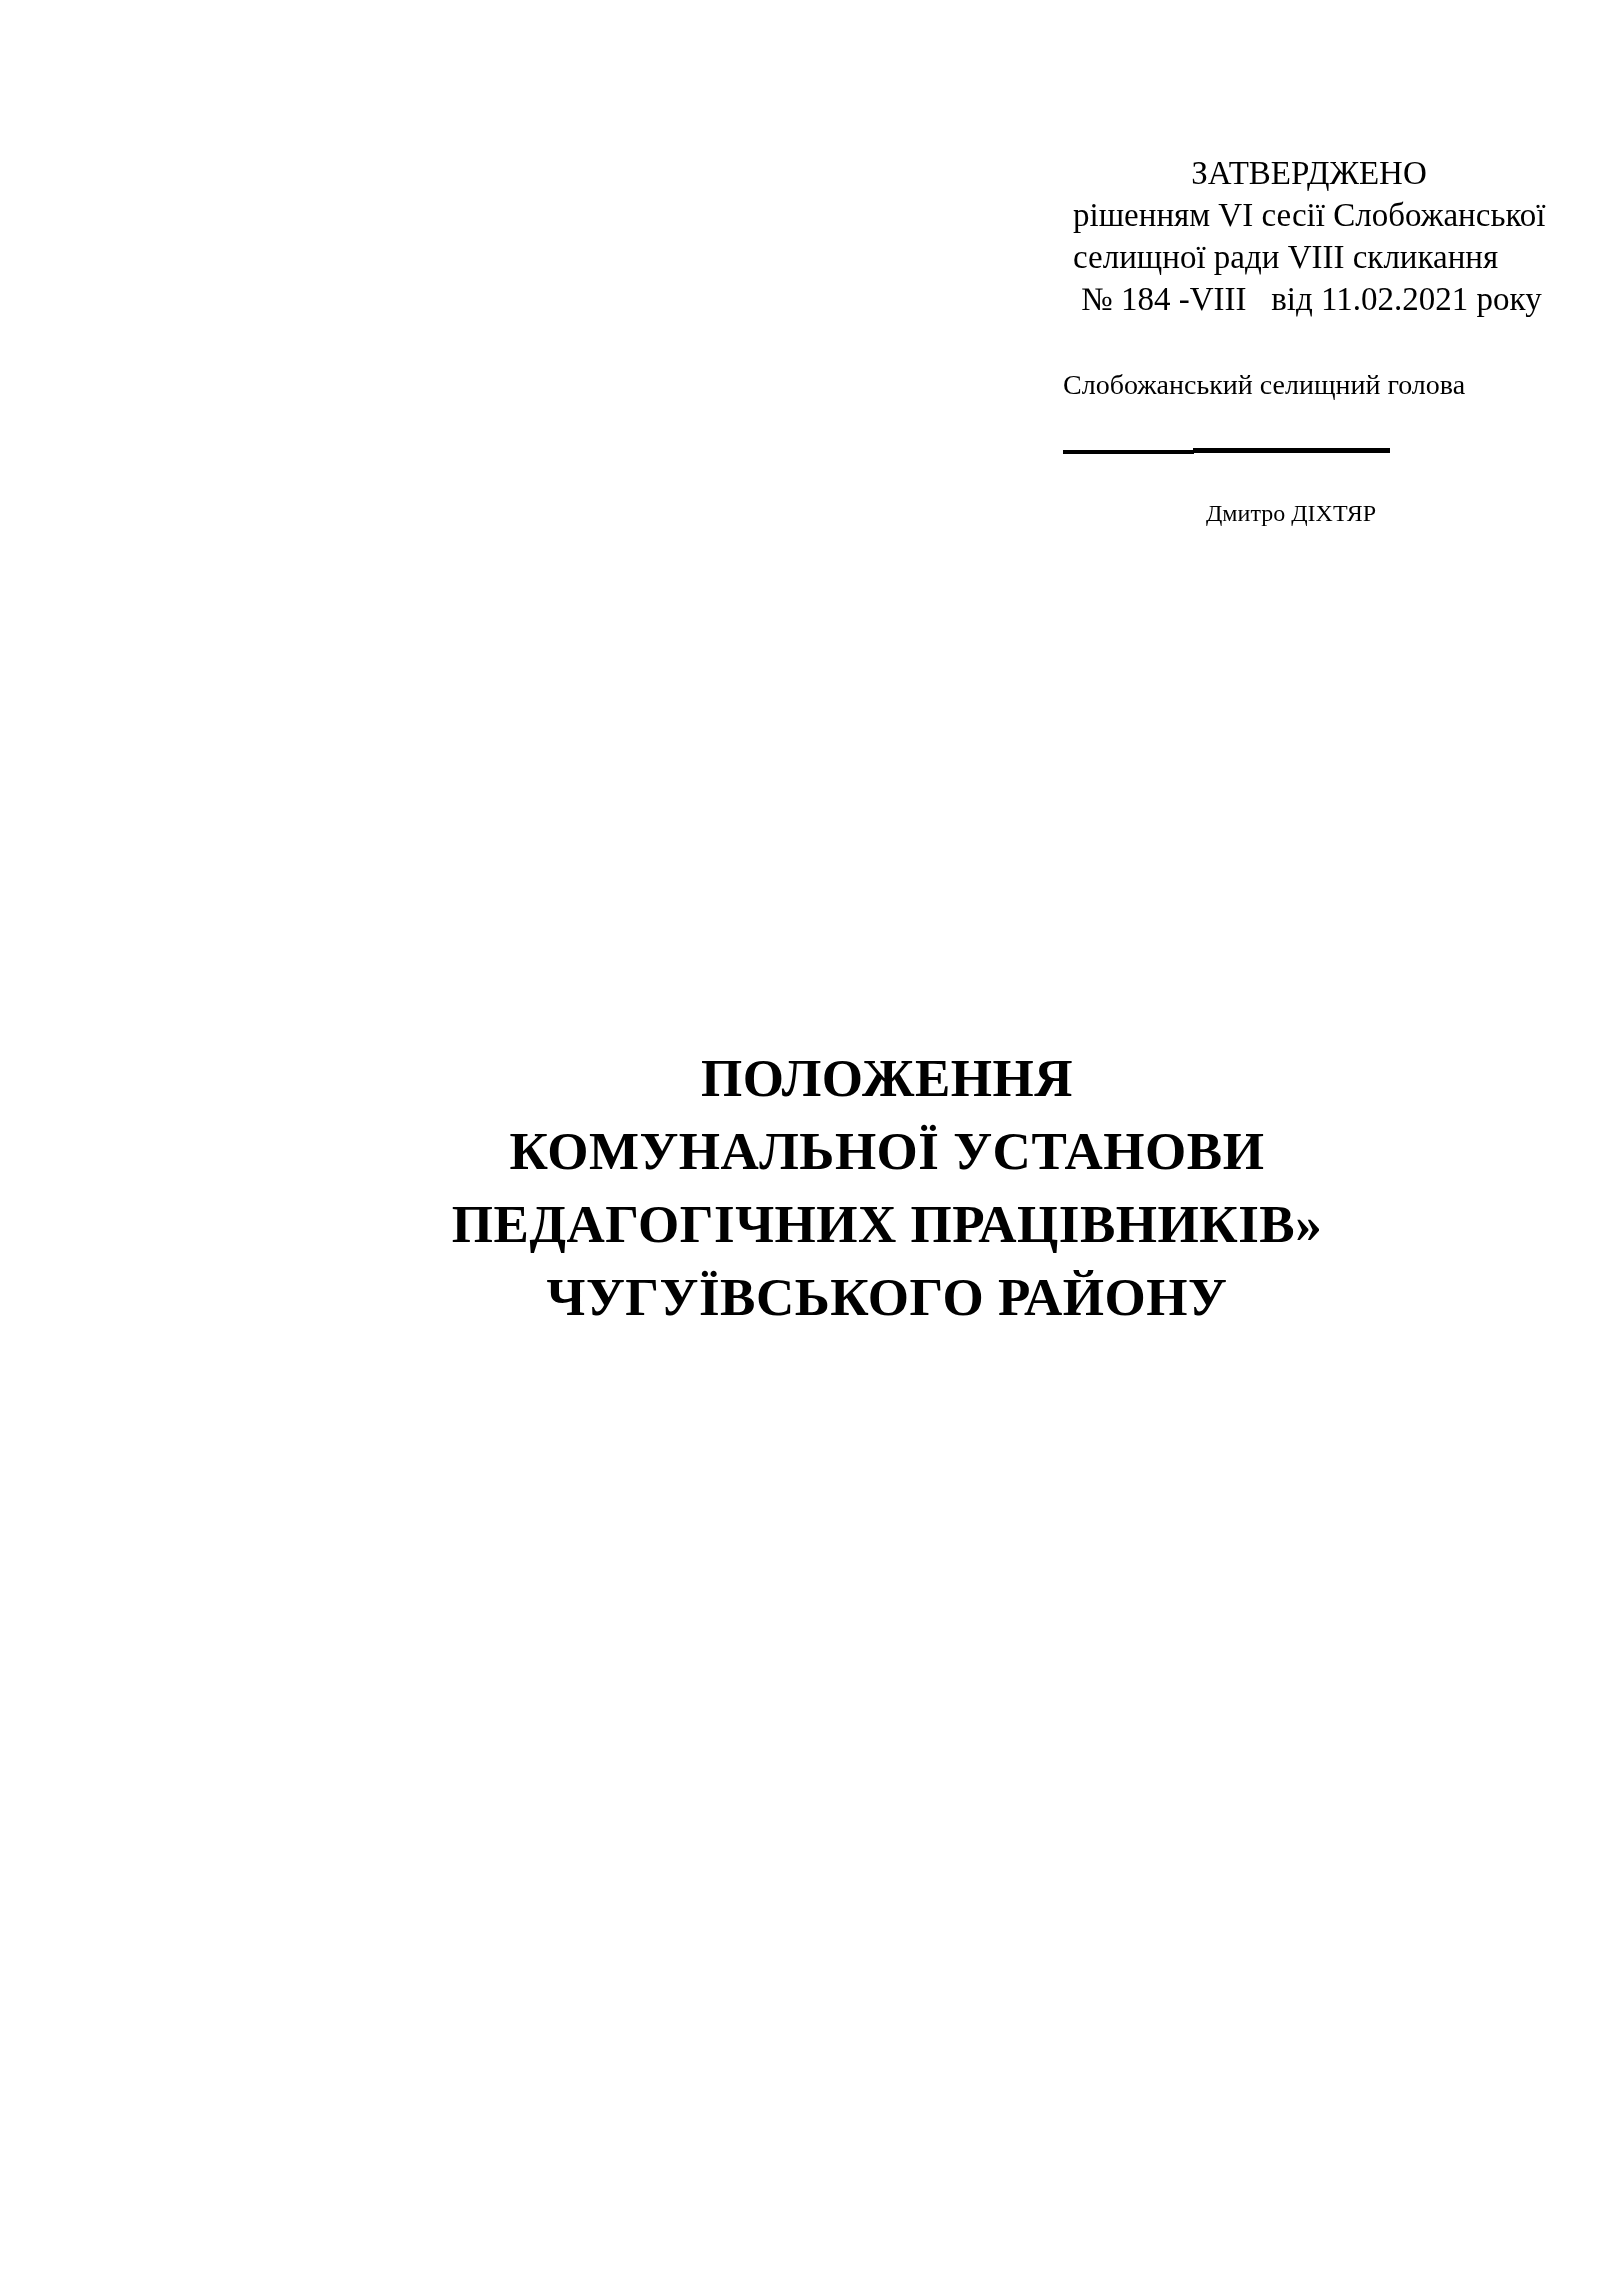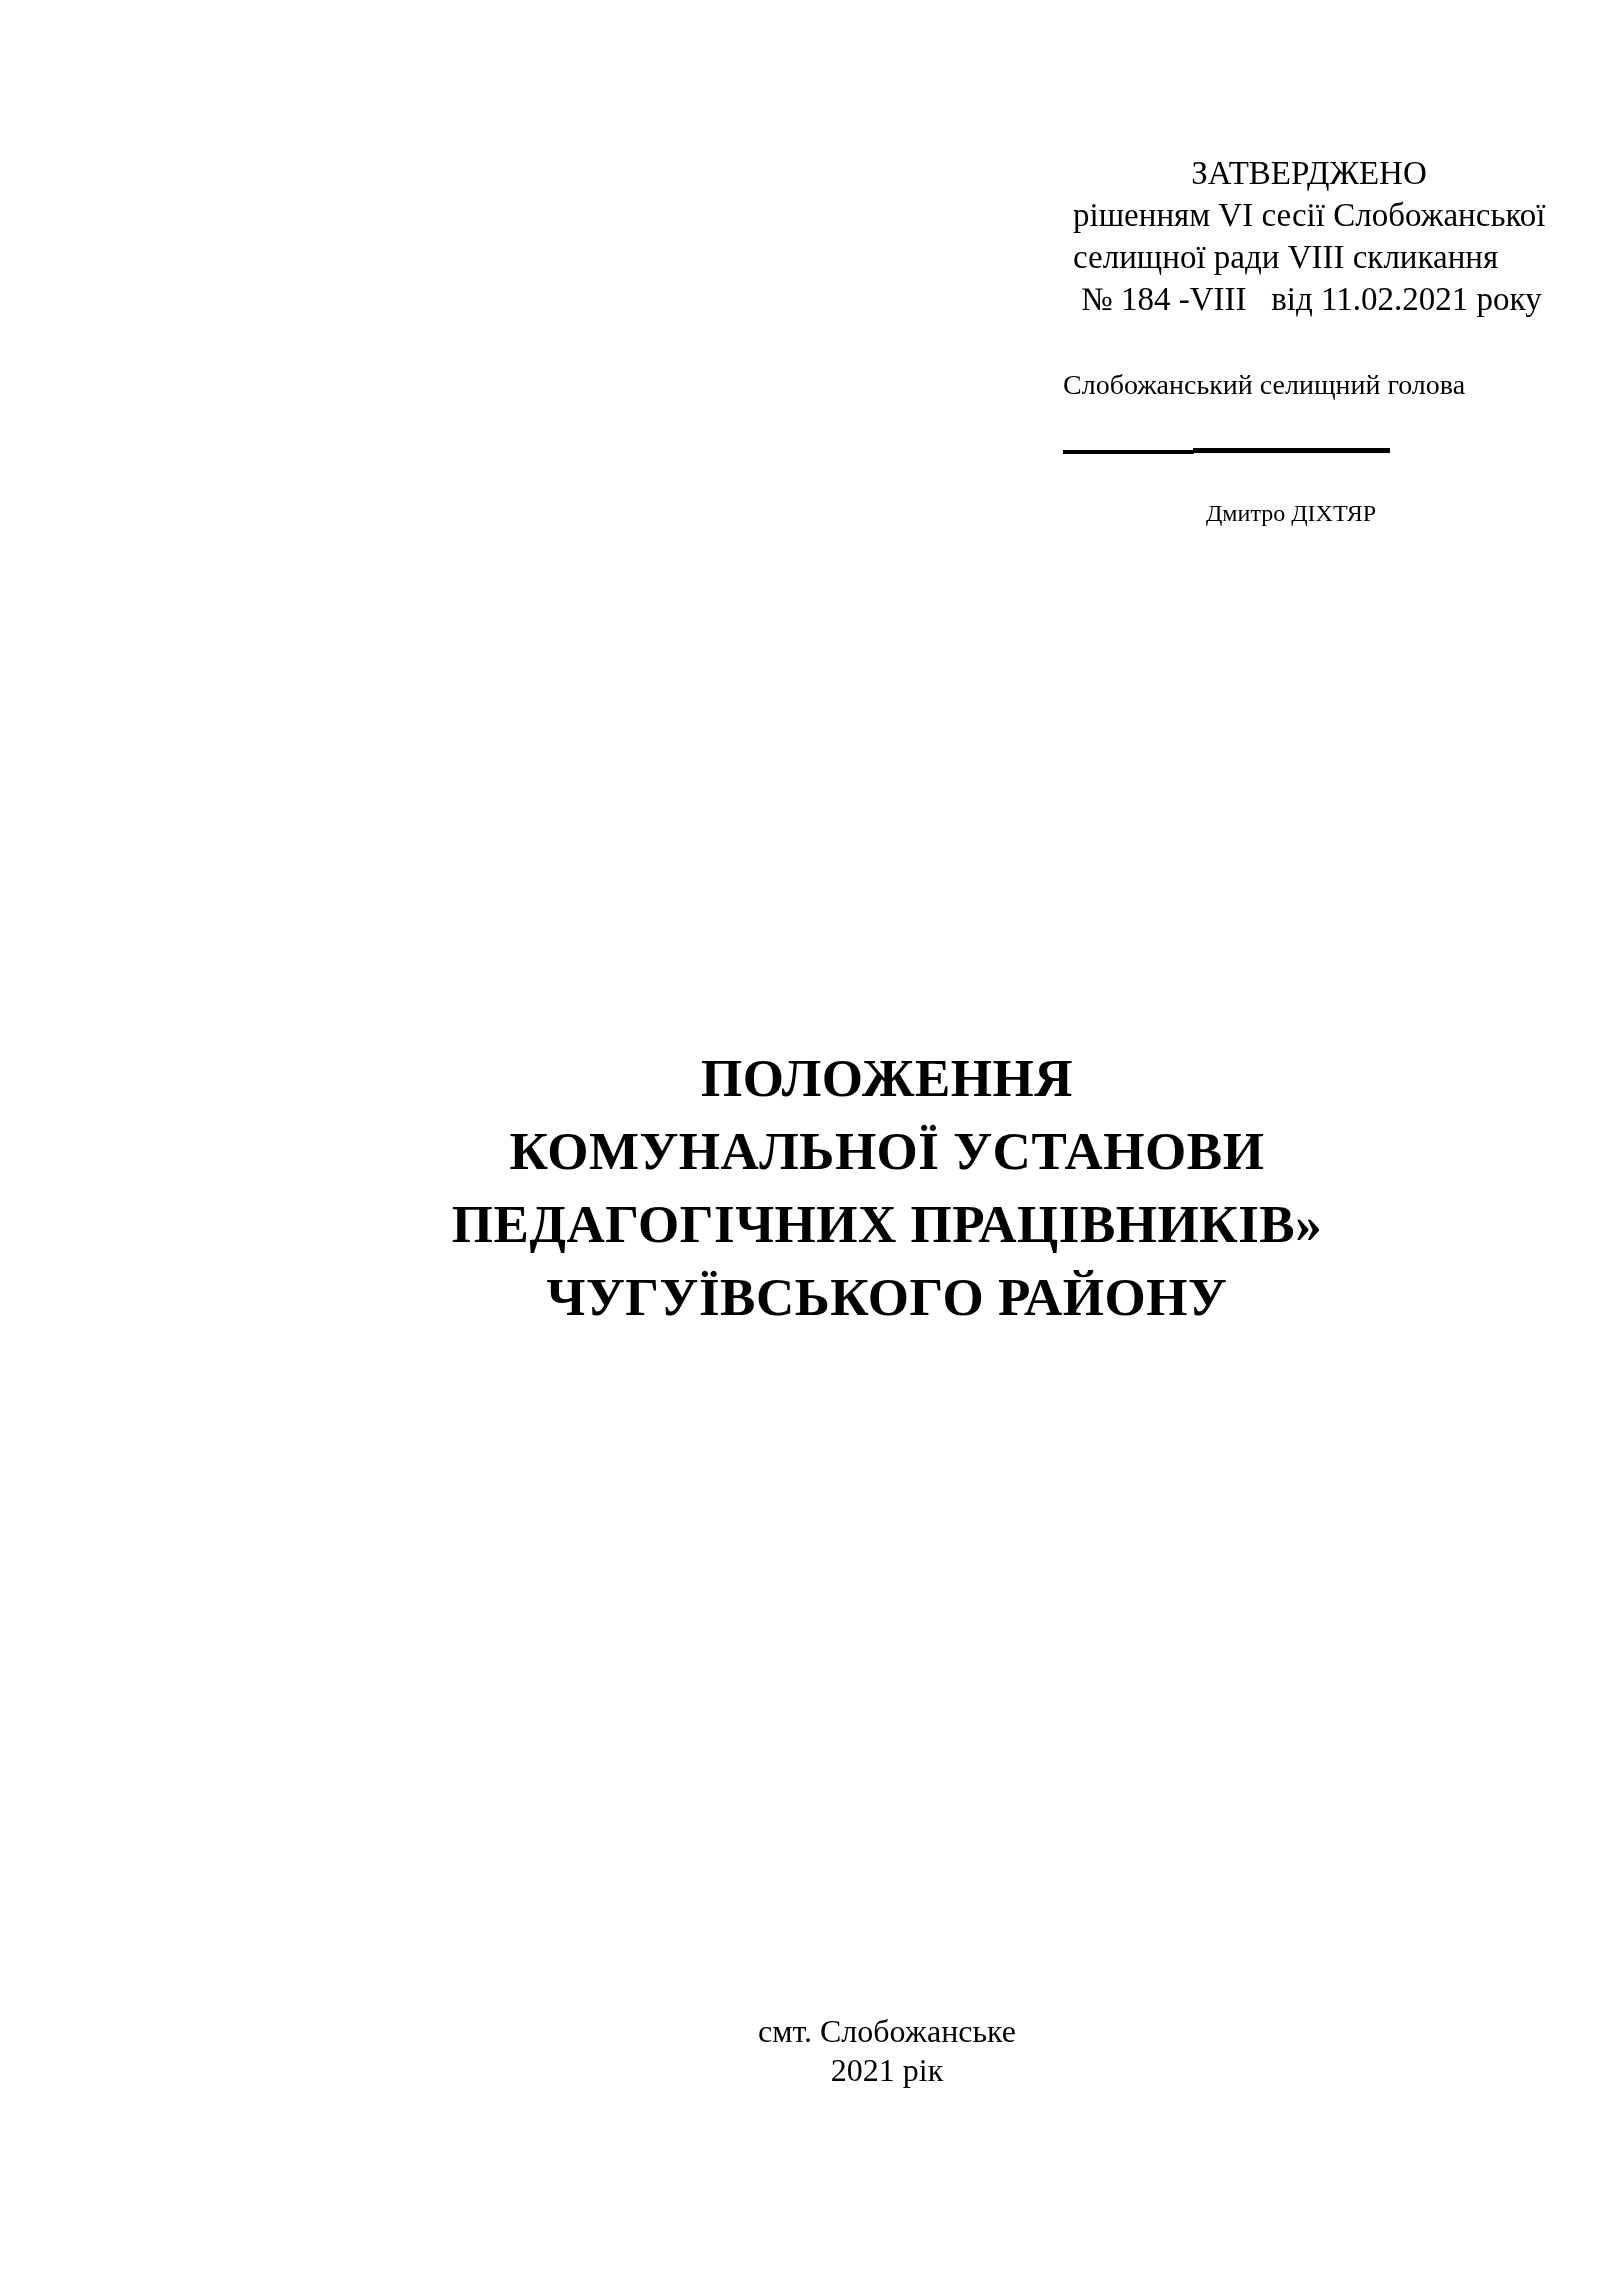--- a/index.html
+++ b/index.html
@@ -112,19 +112,15 @@
 
   <div class="signatory-name">Дмитро ДІХТЯР</div>
 
   <div class="doc-title">
     <div class="title-line">ПОЛОЖЕННЯ</div>
     <div class="title-line">КОМУНАЛЬНОЇ УСТАНОВИ</div>
     <div class="title-line">ПЕДАГОГІЧНИХ ПРАЦІВНИКІВ»</div>
     <div class="title-line">ЧУГУЇВСЬКОГО РАЙОНУ</div>
   </div>
 
-  <div class="footer-block">
-    <div>смт. Слобожанське</div>
-    <div>2021 рік</div>
-  </div>
 
 </div>
 
 
 </body></html>

